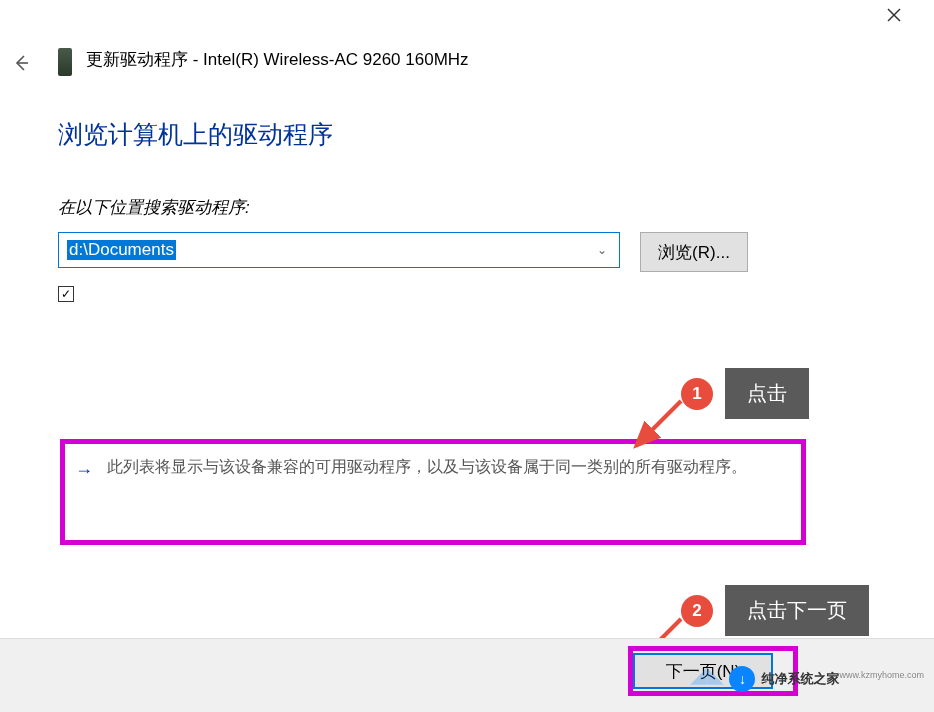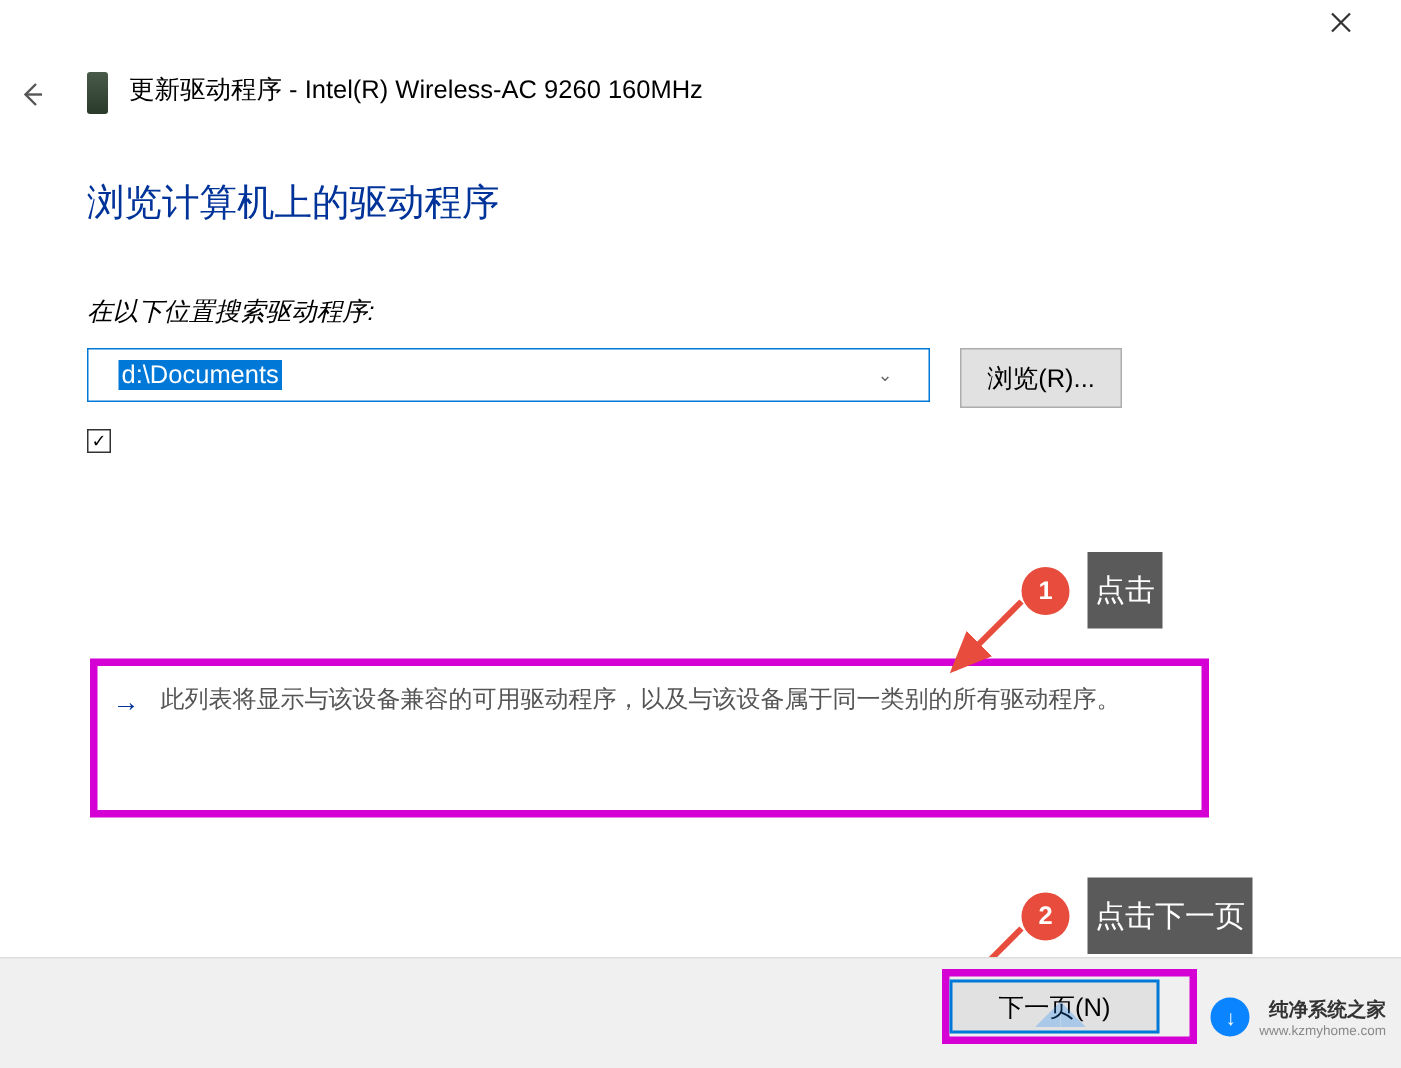--- a/index.html
+++ b/index.html
@@ -64,21 +64,21 @@
       color: #000;
       font-style: italic;
     }
     .path-input {
       position: absolute;
       top: 232px;
       left: 58px;
       width: 562px;
       height: 36px;
       border: 1px solid #0078d7;
-      padding: 4px 20px;
+      padding: 4px 8px;
       font-size: 17px;
       display: flex;
       align-items: center;
       justify-content: space-between;
     }
     .path-input-text {
       background: #0078d7;
       color: #fff;
       padding: 0 2px;
     }
@@ -168,21 +168,21 @@
       font-weight: bold;
       font-size: 17px;
       position: absolute;
       left: 46px;
       top: 10px;
       z-index: 2;
     }
     .tooltip {
       background: #5a5a5a;
       color: #fff;
-      padding: 12px 5px;
+      padding: 12px 22px;
       font-size: 20px;
       margin-left: 90px;
     }
     .arrow-svg {
       position: absolute;
       width: 60px;
       height: 60px;
     }
     .arrow-1 { top: 396px; left: 626px; }
     .arrow-2 { top: 614px; left: 626px; }
@@ -230,21 +230,21 @@
       border-radius: 50%;
       background: #0a84ff;
       display: flex;
       align-items: center;
       justify-content: center;
       color: #fff;
       font-size: 14px;
     }
     .watermark-text { font-size: 13px; font-weight: bold; color: #333; }
     .watermark-sub { font-size: 9px; color: #888; }
-    .watermark-col { display: flex; flex-direction: column; align-items: flex-end; }
+    .watermark-col { display: flex; flex-direction: row; }
     .faded-overlay {
       position: absolute;
       bottom: 22px;
       left: 690px;
       width: 70px;
       height: 28px;
       opacity: 0.25;
       color: #0a84ff;
       font-size: 22px;
       pointer-events: none;

